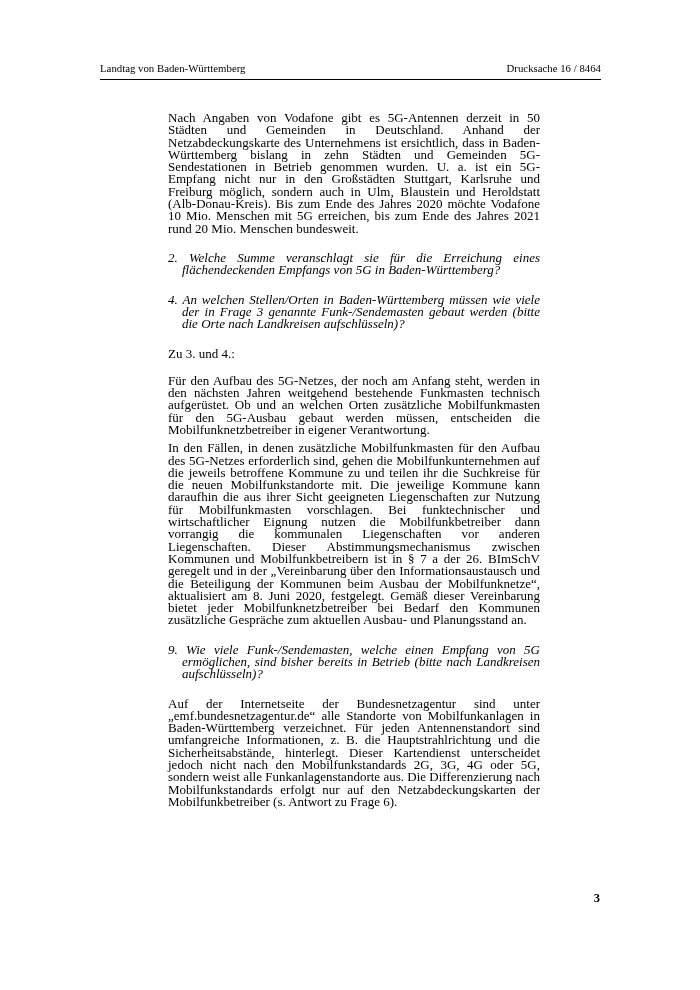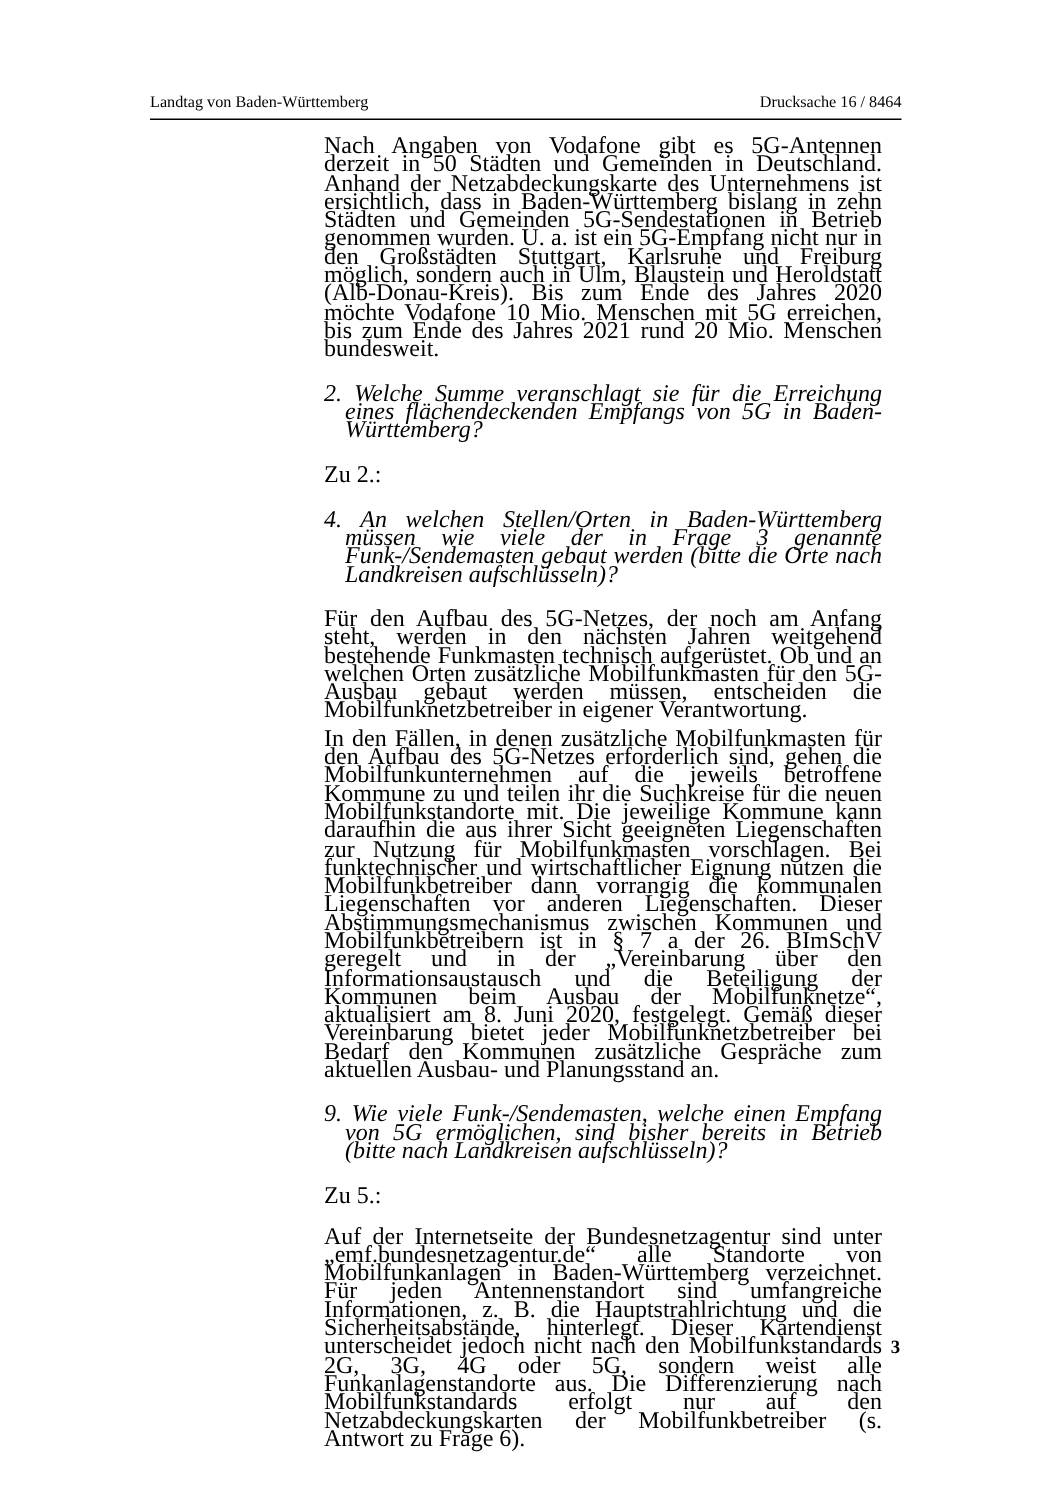--- a/index.html
+++ b/index.html
@@ -22,26 +22,25 @@
     display: flex;
     justify-content: space-between;
     font-size: 10.8px;
     border-bottom: 1.2px solid #000;
     padding-bottom: 5px;
     font-family: Liberation Serif, serif;
   }
   .content {
     position: absolute;
     left: 168px;
-    top: 92px;
+    top: 112px;
     width: 372px;
-    font-size: 16px;
+    font-size: 13px;
     line-height: 12.3px;
     text-align: justify;
-    margin-left: 48px;
   }
   .content p { margin: 0 0 5px 0; }
   p.para { margin-bottom: 6px; }
   p.question {
     font-style: italic;
     margin-top: 17px;
     margin-bottom: 17px;
     padding-left: 14px;
     text-indent: -14px;
   }
@@ -69,34 +68,33 @@
     <span>Drucksache 16 / 8464</span>
   </div>
 
   <div class="content">
 
     <p class="para">Nach Angaben von Vodafone gibt es 5G-Antennen derzeit in 50 Städten und Gemeinden in Deutschland. Anhand der Netzabdeckungskarte des Unternehmens ist ersichtlich, dass in Baden-Württemberg bislang in zehn Städten und Gemeinden 5G-Sendestationen in Betrieb genommen wurden. U. a. ist ein 5G-Empfang nicht nur in den Großstädten Stuttgart, Karlsruhe und Freiburg möglich, sondern auch in Ulm, Blaustein und Heroldstatt (Alb-Donau-Kreis). Bis zum Ende des Jahres 2020 möchte Vodafone 10 Mio. Menschen mit 5G erreichen, bis zum Ende des Jahres 2021 rund 20 Mio. Menschen bundesweit.</p>
 
 
     <p class="question">2. Welche Summe veranschlagt sie für die Erreichung eines flächendeckenden Empfangs von 5G in Baden-Württemberg?</p>
 
-    <p class="zu-label">Zu 2.:</p>
 
 
 
     <p class="question">4. An welchen Stellen/Orten in Baden-Württemberg müssen wie viele der in Frage 3 genannte Funk-/Sendemasten gebaut werden (bitte die Orte nach Landkreisen aufschlüsseln)?</p>
 
+    <p class="zu-label">Zu 3. und 4.:</p>
 
     <p class="para">Für den Aufbau des 5G-Netzes, der noch am Anfang steht, werden in den nächsten Jahren weitgehend bestehende Funkmasten technisch aufgerüstet. Ob und an welchen Orten zusätzliche Mobilfunkmasten für den 5G-Ausbau gebaut werden müssen, entscheiden die Mobilfunknetzbetreiber in eigener Verantwortung.</p>
 
     <p class="para">In den Fällen, in denen zusätzliche Mobilfunkmasten für den Aufbau des 5G-Netzes erforderlich sind, gehen die Mobilfunkunternehmen auf die jeweils betroffene Kommune zu und teilen ihr die Suchkreise für die neuen Mobilfunkstandorte mit. Die jeweilige Kommune kann daraufhin die aus ihrer Sicht geeigneten Liegenschaften zur Nutzung für Mobilfunkmasten vorschlagen. Bei funktechnischer und wirtschaftlicher Eignung nutzen die Mobilfunkbetreiber dann vorrangig die kommunalen Liegenschaften vor anderen Liegenschaften. Dieser Abstimmungsmechanismus zwischen Kommunen und Mobilfunkbetreibern ist in § 7 a der 26. BImSchV geregelt und in der „Vereinbarung über den Informationsaustausch und die Beteiligung der Kommunen beim Ausbau der Mobilfunknetze“, aktualisiert am 8. Juni 2020, festgelegt. Gemäß dieser Vereinbarung bietet jeder Mobilfunknetzbetreiber bei Bedarf den Kommunen zusätzliche Gespräche zum aktuellen Ausbau- und Planungsstand an.</p>
 
     <p class="question">9. Wie viele Funk-/Sendemasten, welche einen Empfang von 5G ermöglichen, sind bisher bereits in Betrieb (bitte nach Landkreisen aufschlüsseln)?</p>
 
-    <p class="zu-label">Zu 5.:</p>
 
     <p class="para"><span>Auf der Internetseite der Bundesnetzagentur sind unter „</span><span class="inline-italic">emf.bundesnetzagentur.de</span><span>“ alle Standorte von Mobilfunkanlagen in Baden-Württemberg verzeichnet. Für jeden Antennenstandort sind umfangreiche Informationen, z. B. die Hauptstrahlrichtung und die Sicherheitsabstände, hinterlegt. Dieser Kartendienst unterscheidet jedoch nicht nach den Mobilfunkstandards 2G, 3G, 4G oder 5G, sondern weist alle Funkanlagenstandorte aus. Die Differenzierung nach Mobilfunkstandards erfolgt nur auf den Netzabdeckungskarten der Mobilfunkbetreiber (s. Antwort zu Frage 6).</span></p>
 
   </div>
 
   <div class="page-number">3</div>
 
 </div>
 
 </body></html>

